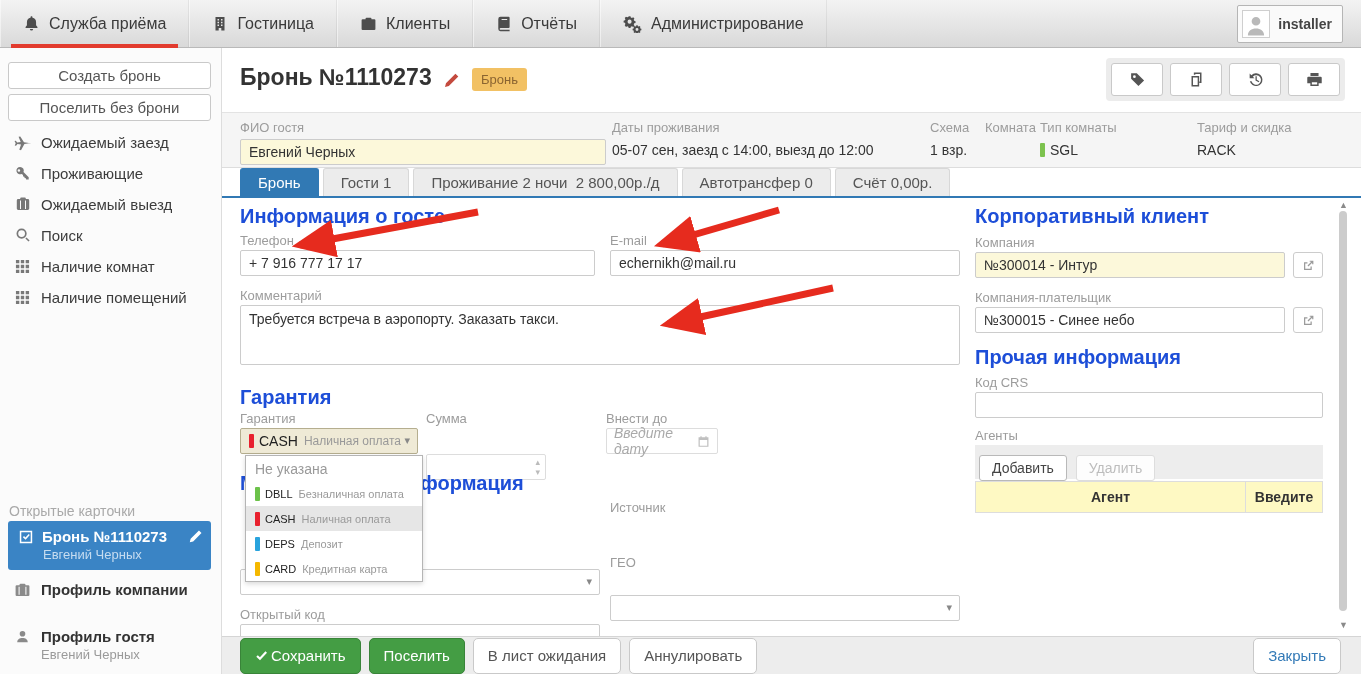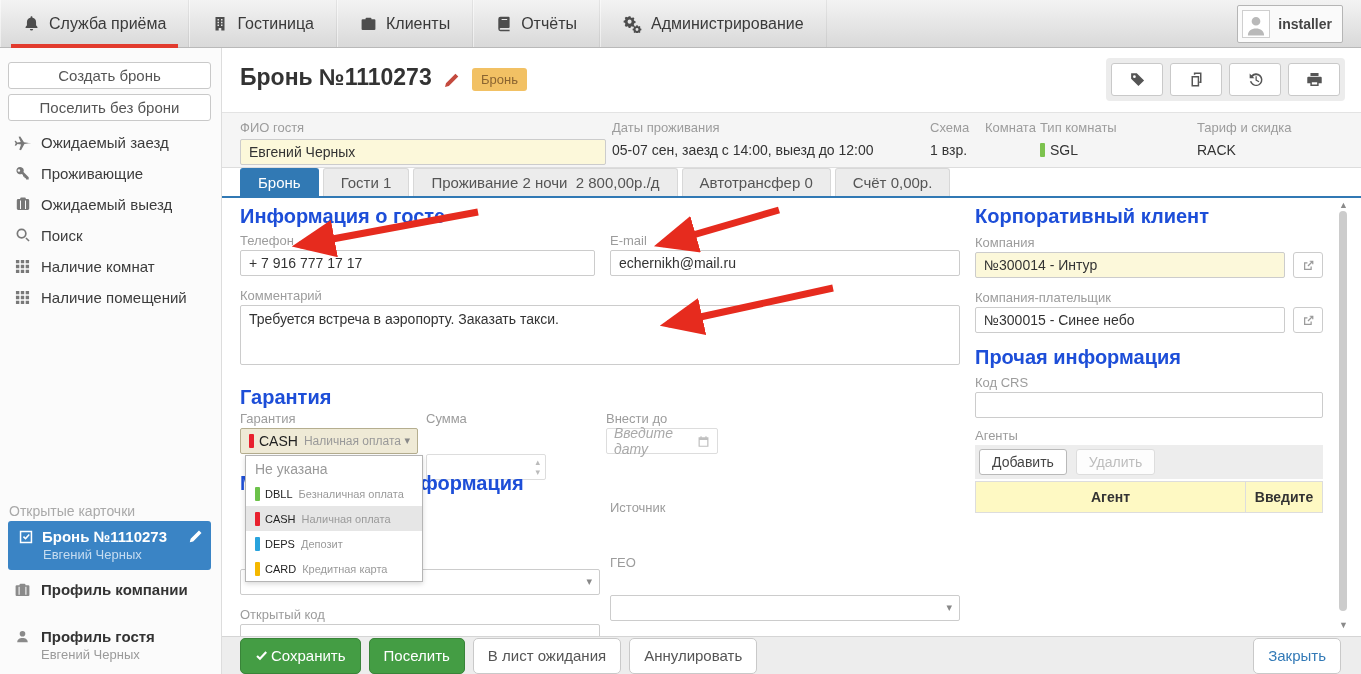--- a/index.html
+++ b/index.html
@@ -138,21 +138,21 @@
 
   .link-btn {
     position:absolute; width:30px; height:26px; background:#fff; border:1px solid #ccc; border-radius:3px;
     display:flex; align-items:center; justify-content:center; color:#9a9a9a; cursor:pointer;
   }
   .agents-panel { position:absolute; width:348px; height:34px; background:#ededed; padding:4px 0 0 4px; }
   .mini-btn {
     display:inline-block; height:26px; padding:0 12px; background:#fff; border:1px solid #b9b9b9;
     border-radius:3px; color:#444; font-size:14px; line-height:24px; cursor:pointer;
   }
-  .mini-btn.disabled { color:#bdbdbd; border-color:#ddd; background:#fdfdfd; }
+  .mini-btn.disabled { color:#bdbdbd; border-color:#ddd; background:#fdfdfd;margin-top:6px; }
   .agents-table { position:absolute; width:348px; display:flex; border:1px solid #ddd; background:#fef9c3;text-align:center; }
   .agents-table .c1 { flex:1; padding:7px 10px; font-weight:bold; border-right:1px solid #ddd; }
   .agents-table .c2 { width:76px; padding:7px 8px; font-weight:bold; }
 
   
   .vscroll { position:absolute; left:1115px; top:0; width:12px; height:438px; }
   .vscroll .arr { position:absolute; left:2px; color:#8a8a8a; font-size:9px; }
   .vscroll .thumb { position:absolute; left:2px; top:13px; width:8px; height:400px; background:#ccc; border-radius:4px; }
 
   

